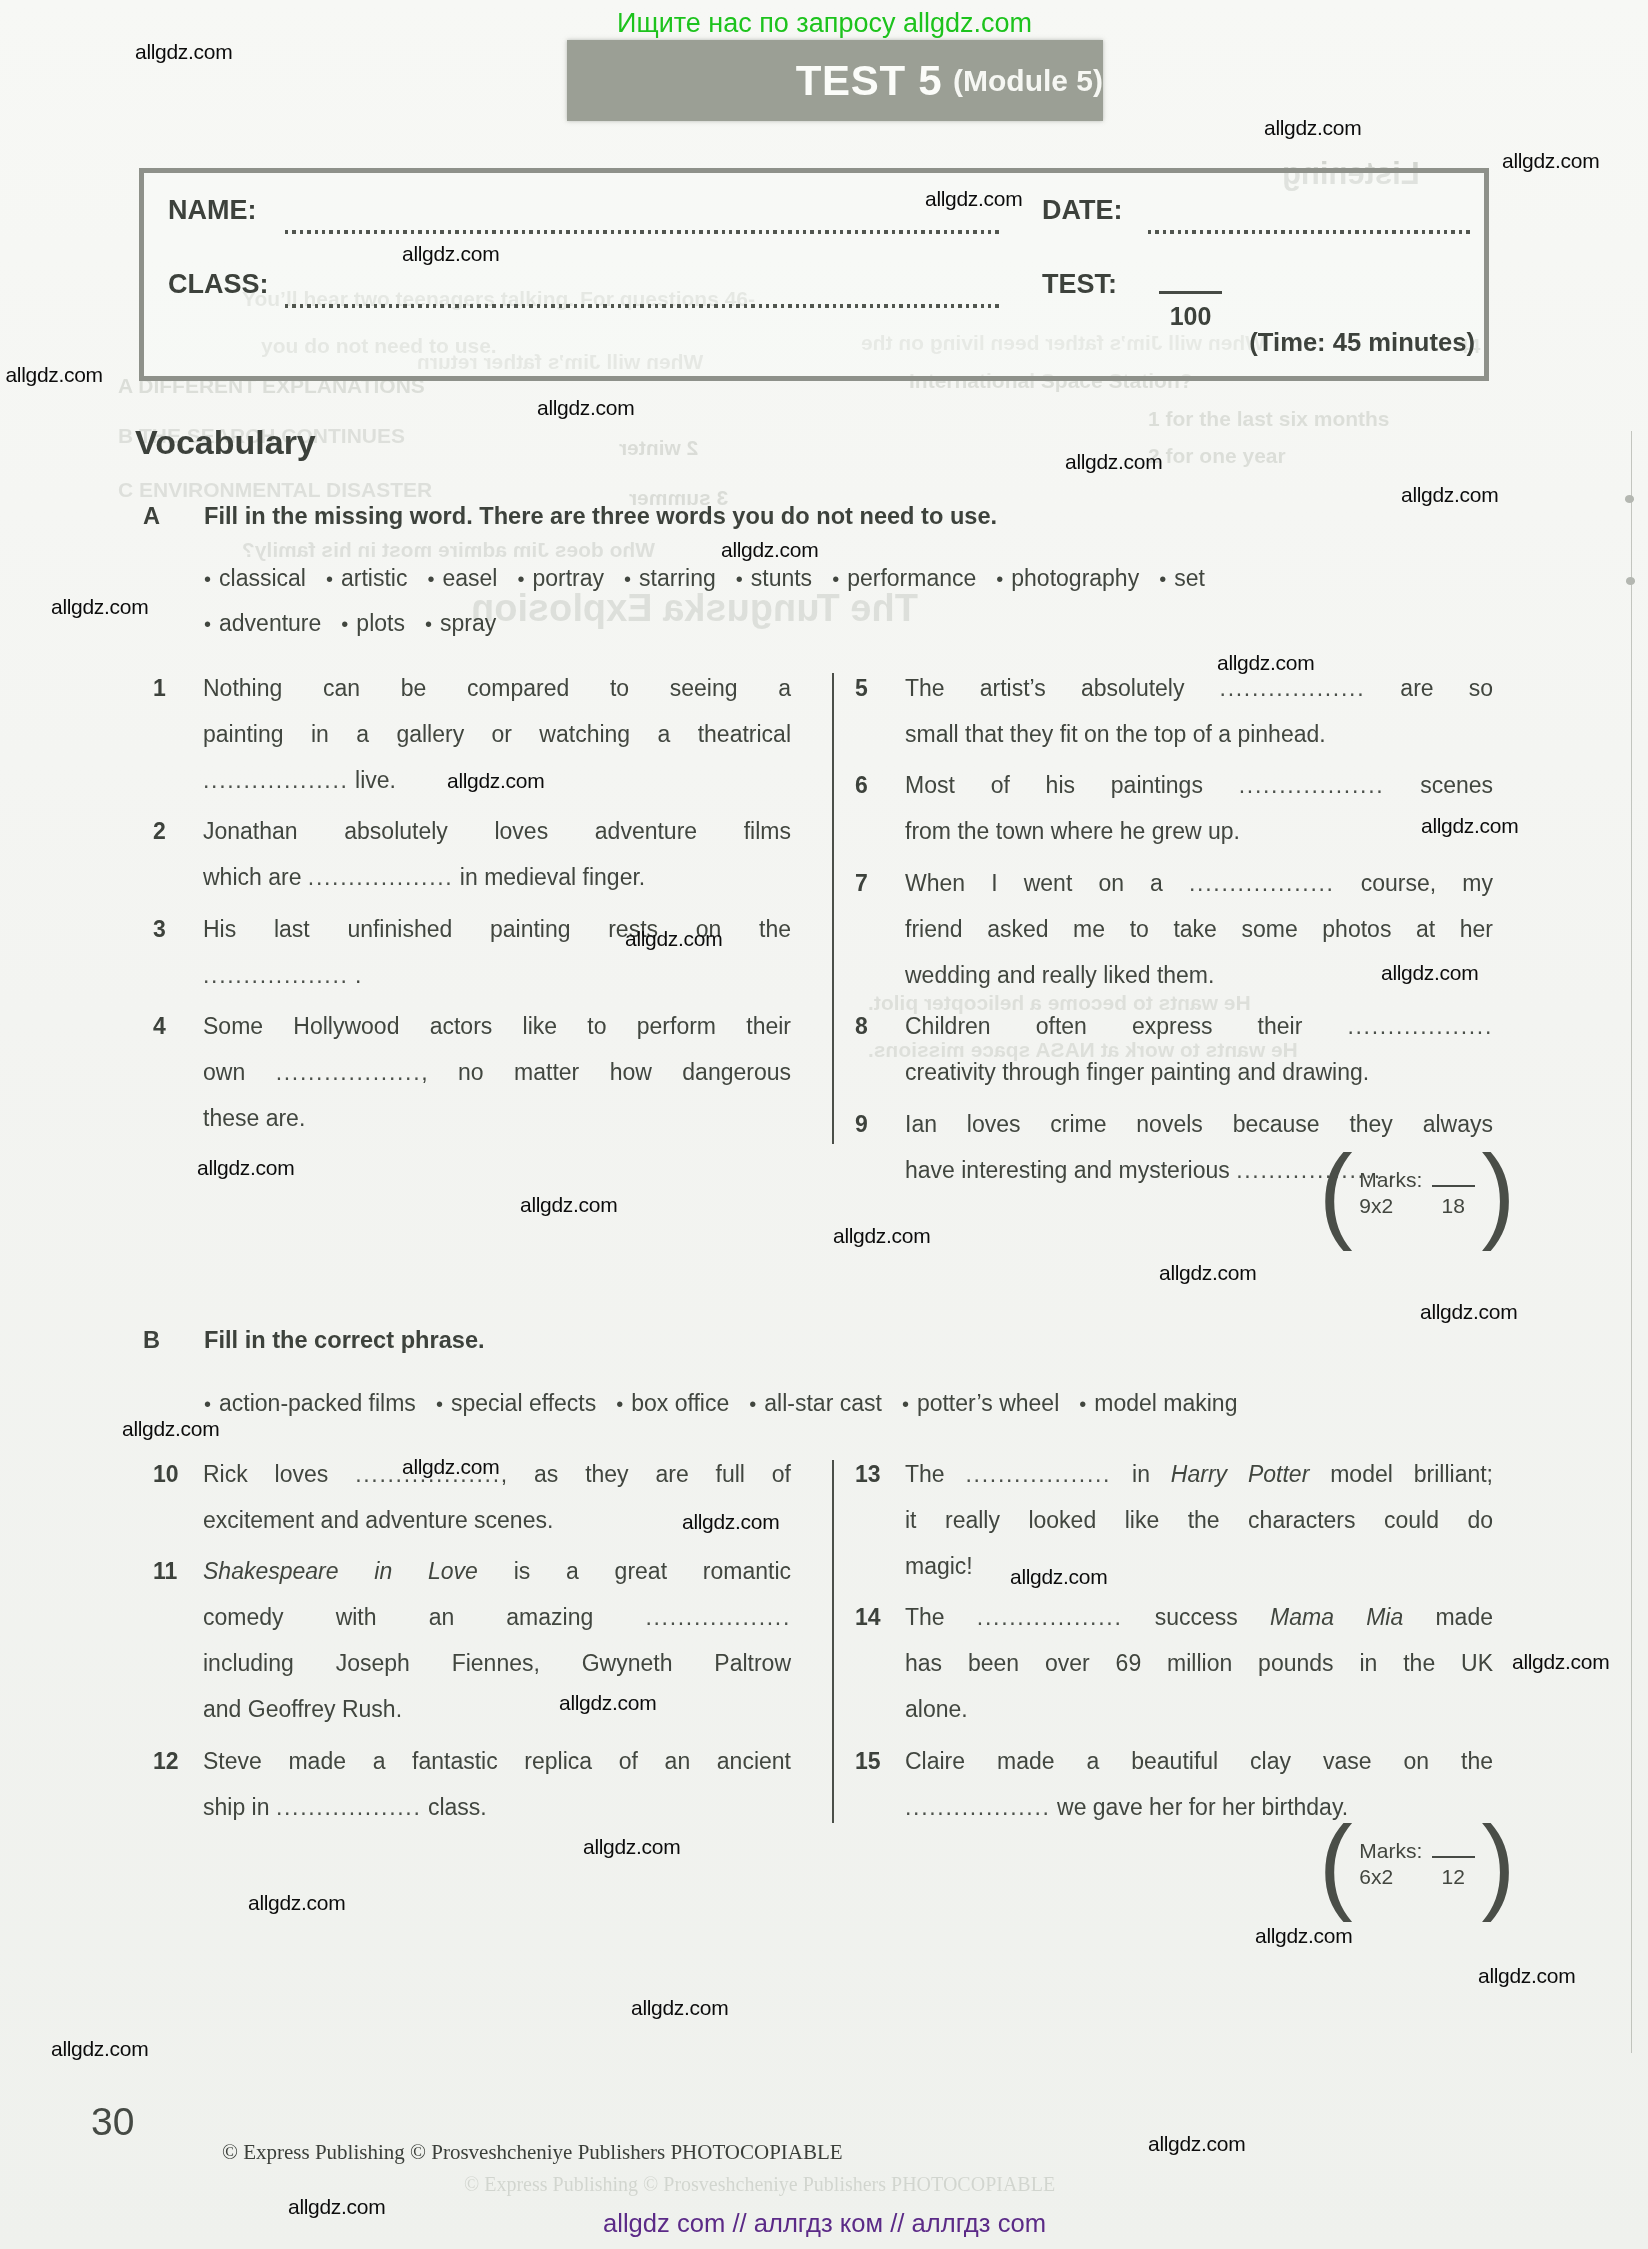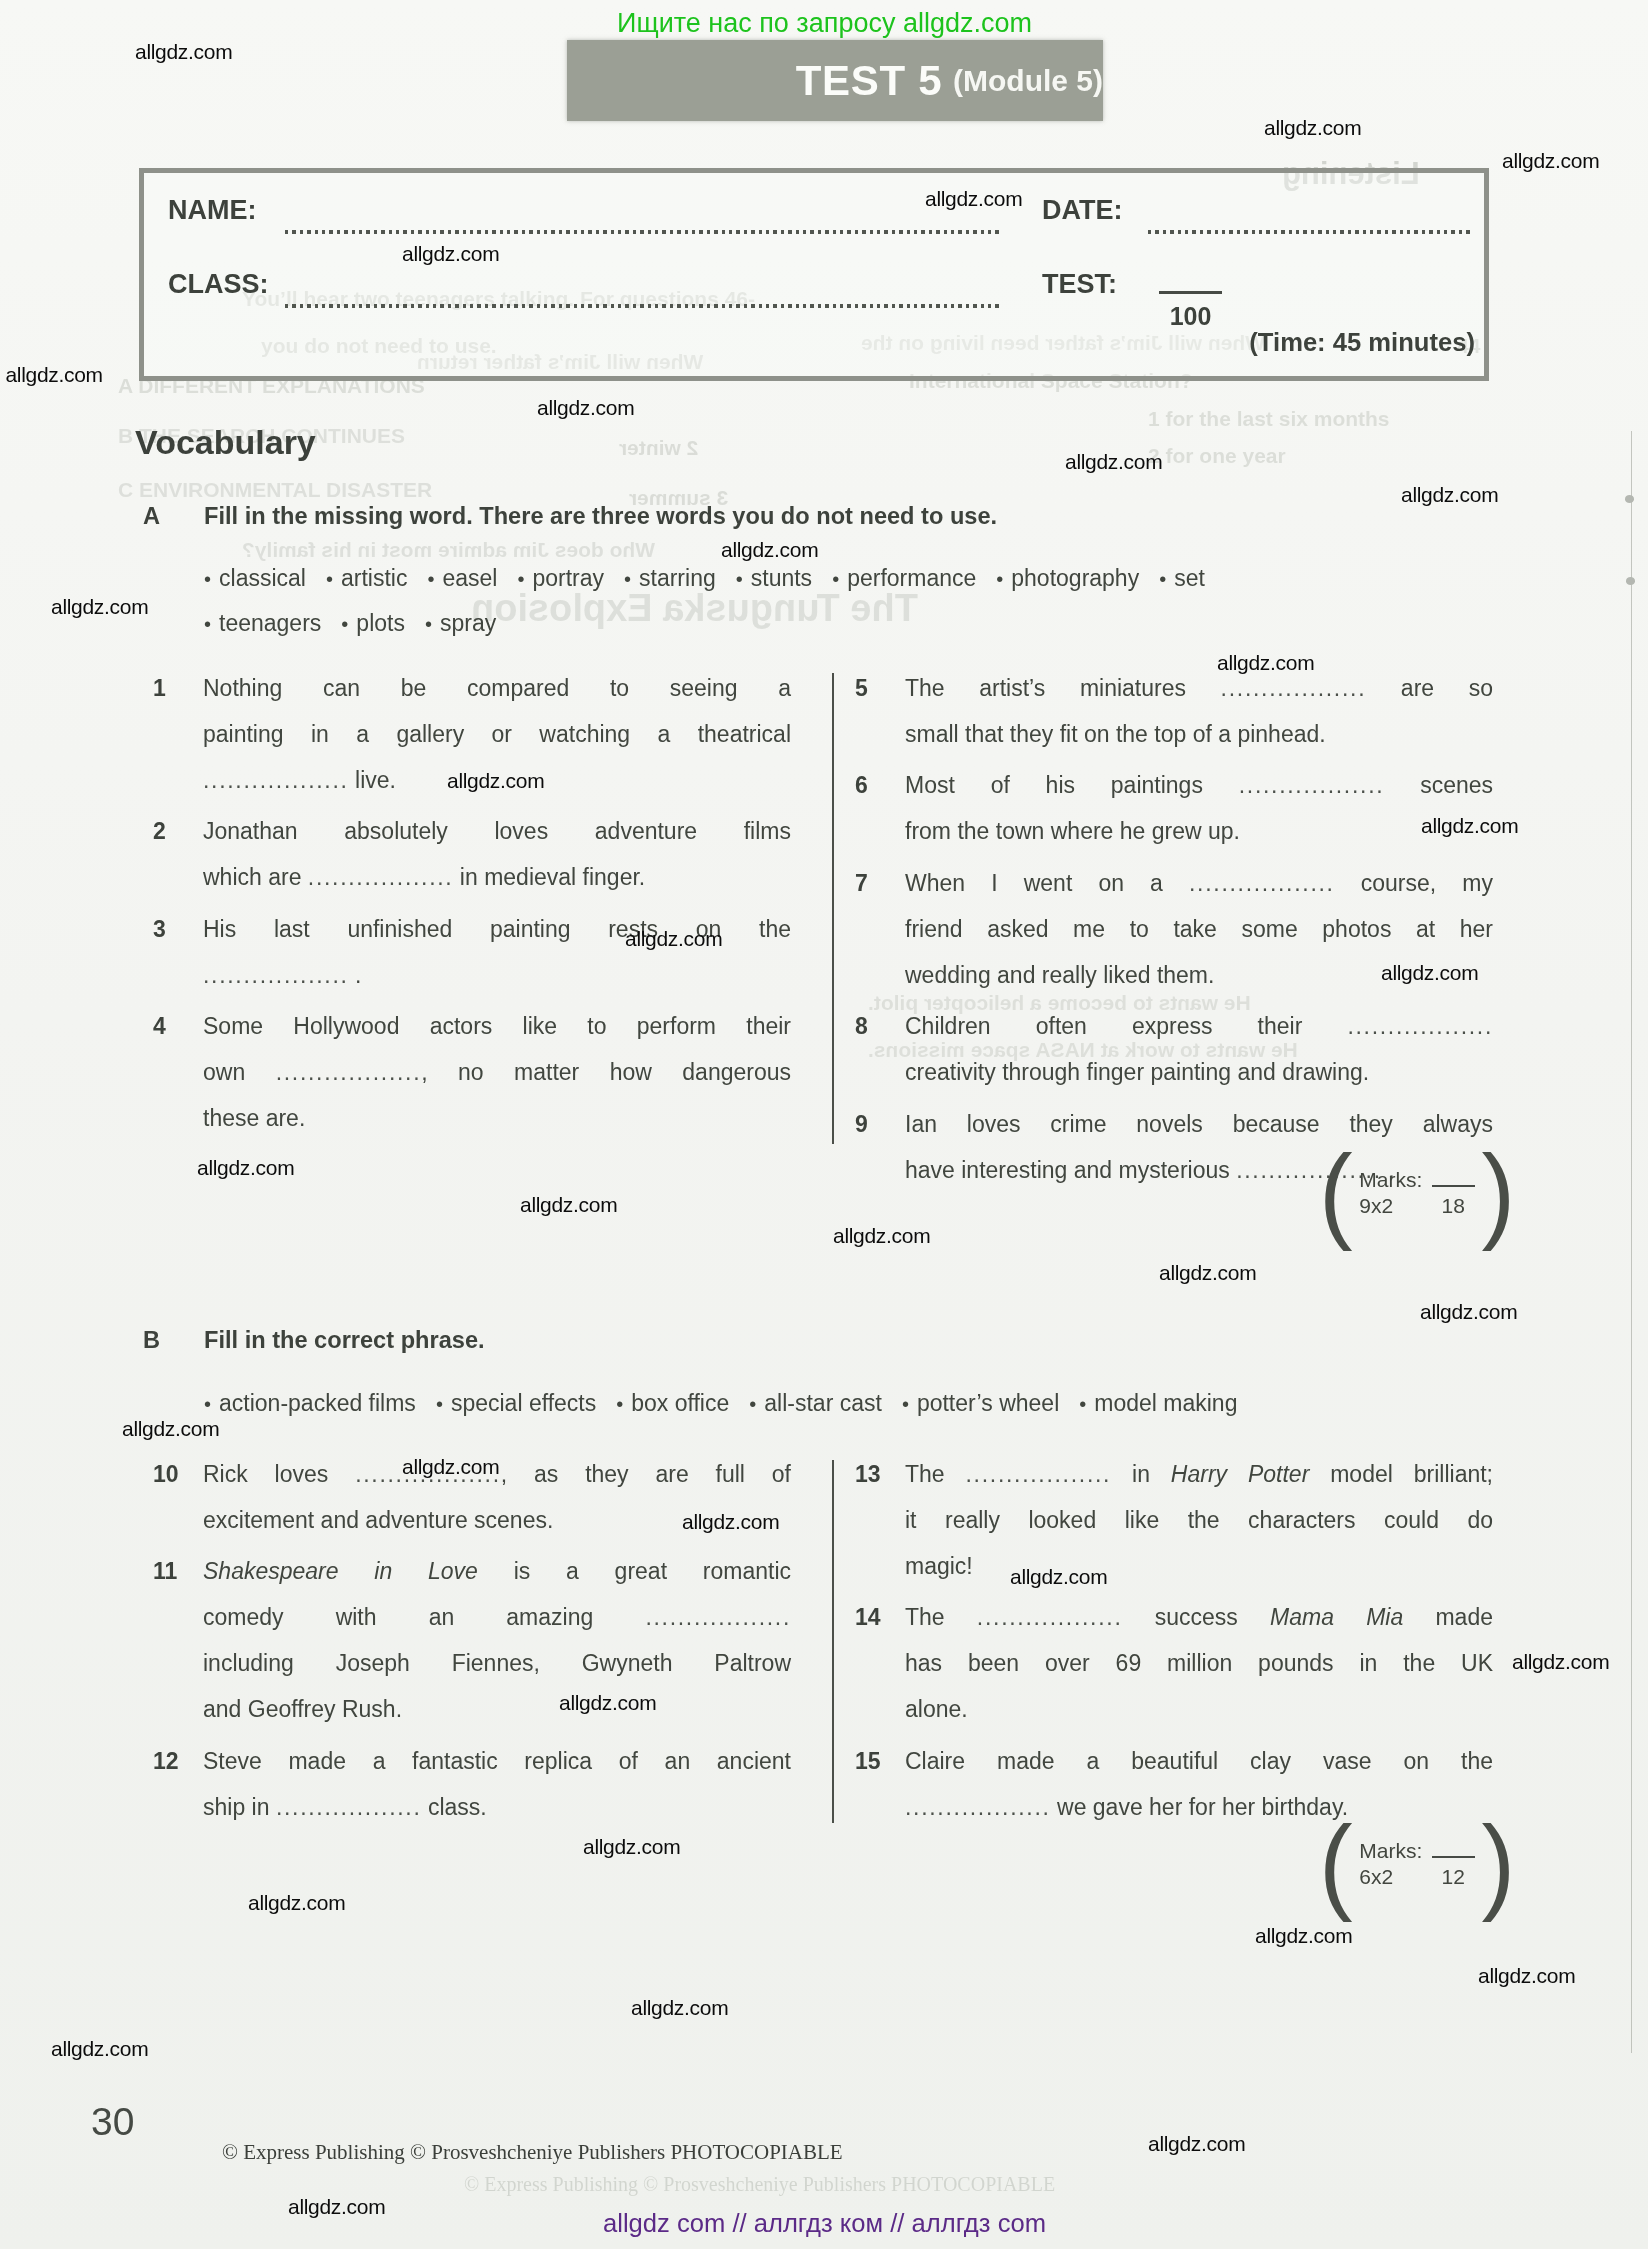--- a/index.html
+++ b/index.html
@@ -117,21 +117,21 @@
     <span class="mark-underline" style="left:1159px;top:291px;"></span>
     <span class="mark-total" style="left:1159px;top:302px;">100</span>
     <span class="time-limit" style="left:1144px;top:328px;width:331px;">(Time: 45 minutes)</span>
 
     <div class="vocab-heading">Vocabulary</div>
 
     <span class="sec-letter" style="left:143px;top:503px;">A</span>
     <span class="sec-instruction" style="left:204px;top:503px;">Fill in the missing word. There are three words you do not need to use.</span>
     <div class="wordbank" id="wordbank-a" style="left:204px;top:556px;width:1292px;">
         <div class="wb-line"><span class="wb-item"><span class="wb-bullet">•</span><span class="wb-label">classical</span></span><span class="wb-item"><span class="wb-bullet">•</span><span class="wb-label">artistic</span></span><span class="wb-item"><span class="wb-bullet">•</span><span class="wb-label">easel</span></span><span class="wb-item"><span class="wb-bullet">•</span><span class="wb-label">portray</span></span><span class="wb-item"><span class="wb-bullet">•</span><span class="wb-label">starring</span></span><span class="wb-item"><span class="wb-bullet">•</span><span class="wb-label">stunts</span></span><span class="wb-item"><span class="wb-bullet">•</span><span class="wb-label">performance</span></span><span class="wb-item"><span class="wb-bullet">•</span><span class="wb-label">photography</span></span><span class="wb-item"><span class="wb-bullet">•</span><span class="wb-label">set</span></span></div>
-        <div class="wb-line"><span class="wb-item"><span class="wb-bullet">•</span><span class="wb-label">teenagers</span></span><span class="wb-item"><span class="wb-bullet">•</span><span class="wb-label">plots</span></span><span class="wb-item"><span class="wb-bullet">•</span><span class="wb-label">spray</span></span></div>
+        <div class="wb-line"><span class="wb-item"><span class="wb-bullet">•</span><span class="wb-label">adventure</span></span><span class="wb-item"><span class="wb-bullet">•</span><span class="wb-label">plots</span></span><span class="wb-item"><span class="wb-bullet">•</span><span class="wb-label">spray</span></span></div>
       </div>
 
     <div class="qcol" id="colA-left" style="left:153px;top:665px;">
         <div class="q">
           <span class="qnum">1</span>
           <div class="qbody">
             <div class="qline"><span>Nothing can be compared to seeing a</span></div>
             <div class="qline"><span>painting in a gallery or watching a theatrical</span></div>
             <div class="qline last"><span class="dots">..................</span><span> live.</span></div>
           </div>
@@ -156,21 +156,21 @@
             <div class="qline"><span>Some Hollywood actors like to perform their</span></div>
             <div class="qline"><span>own </span><span class="dots">..................</span><span>, no matter how dangerous</span></div>
             <div class="qline last"><span>these are.</span></div>
           </div>
         </div>
       </div>
     <div class="qcol" id="colA-right" style="left:855px;top:665px;">
         <div class="q">
           <span class="qnum">5</span>
           <div class="qbody">
-            <div class="qline"><span>The artist’s miniatures </span><span class="dots">..................</span><span> are so</span></div>
+            <div class="qline"><span>The artist’s absolutely </span><span class="dots">..................</span><span> are so</span></div>
             <div class="qline last"><span>small that they fit on the top of a pinhead.</span></div>
           </div>
         </div>
         <div class="q">
           <span class="qnum">6</span>
           <div class="qbody">
             <div class="qline"><span>Most of his paintings </span><span class="dots">..................</span><span> scenes</span></div>
             <div class="qline last"><span>from the town where he grew up.</span></div>
           </div>
         </div>

